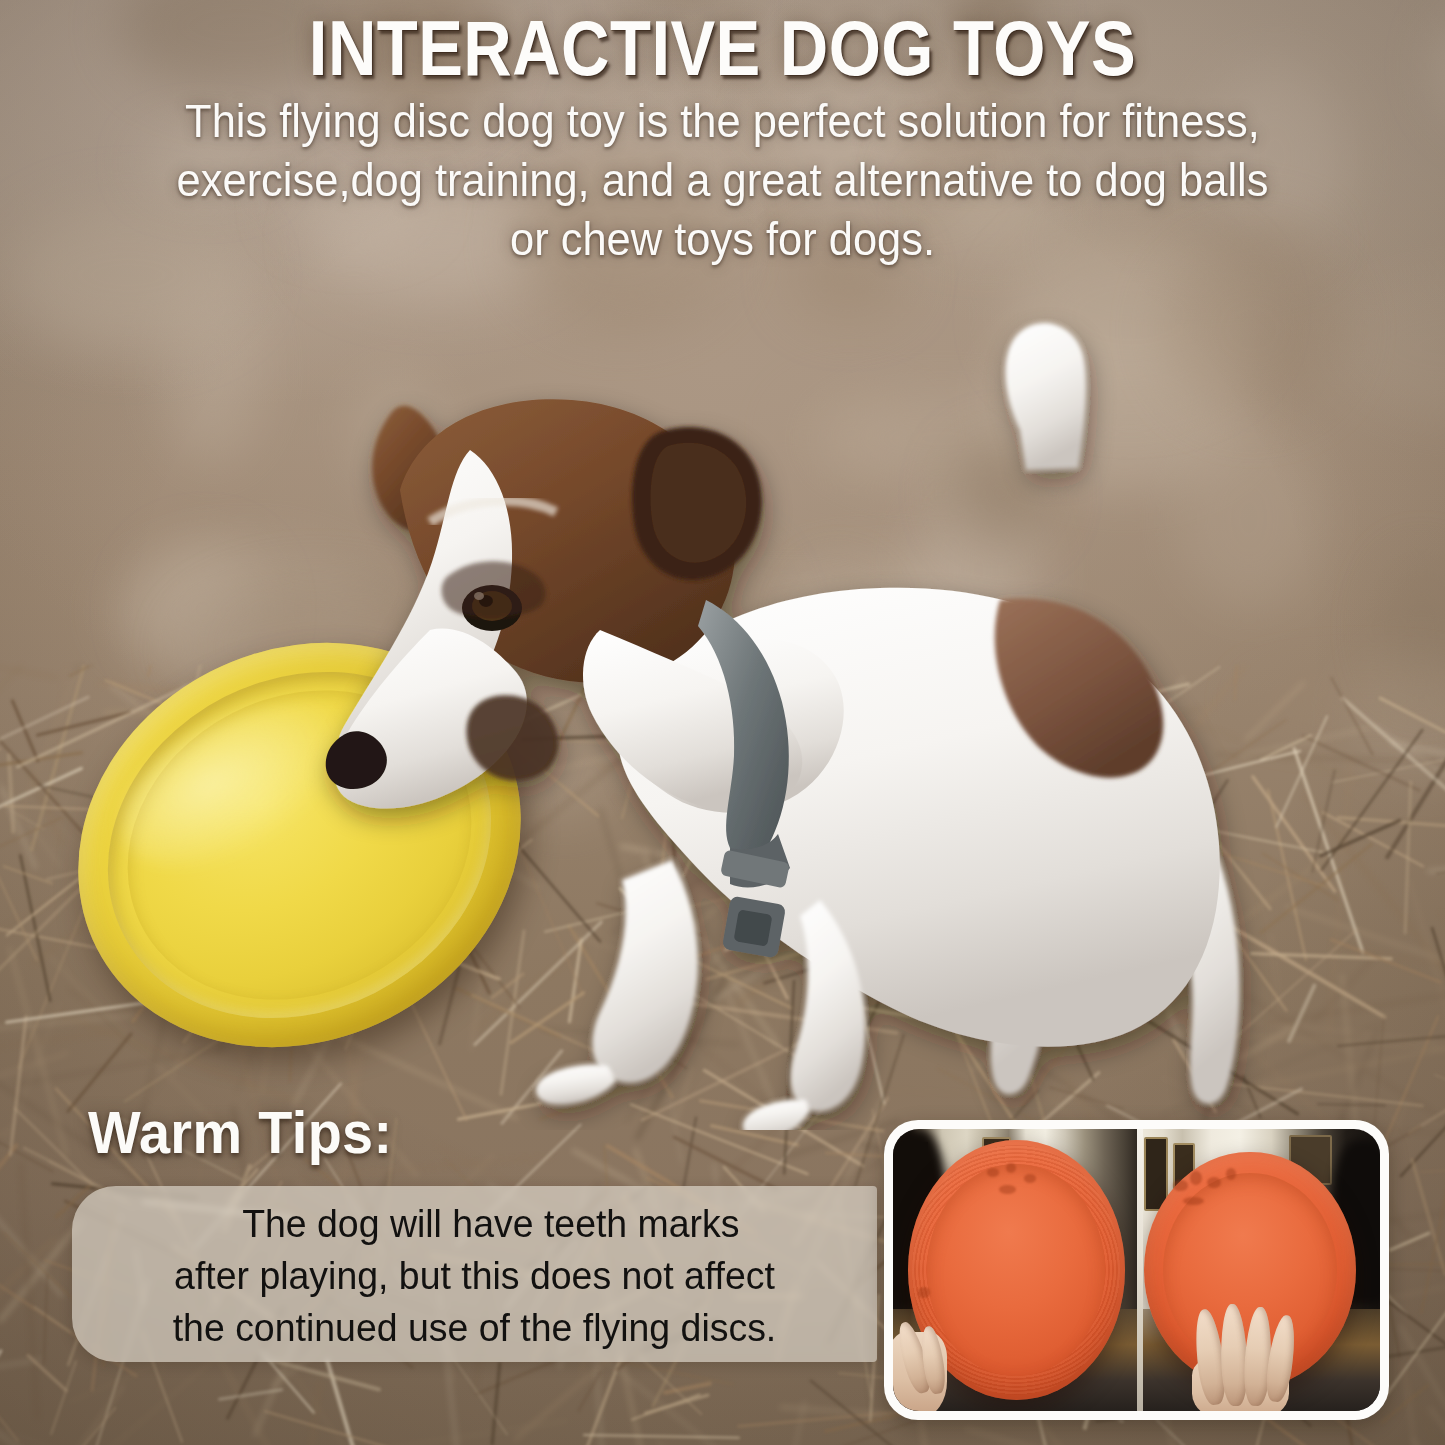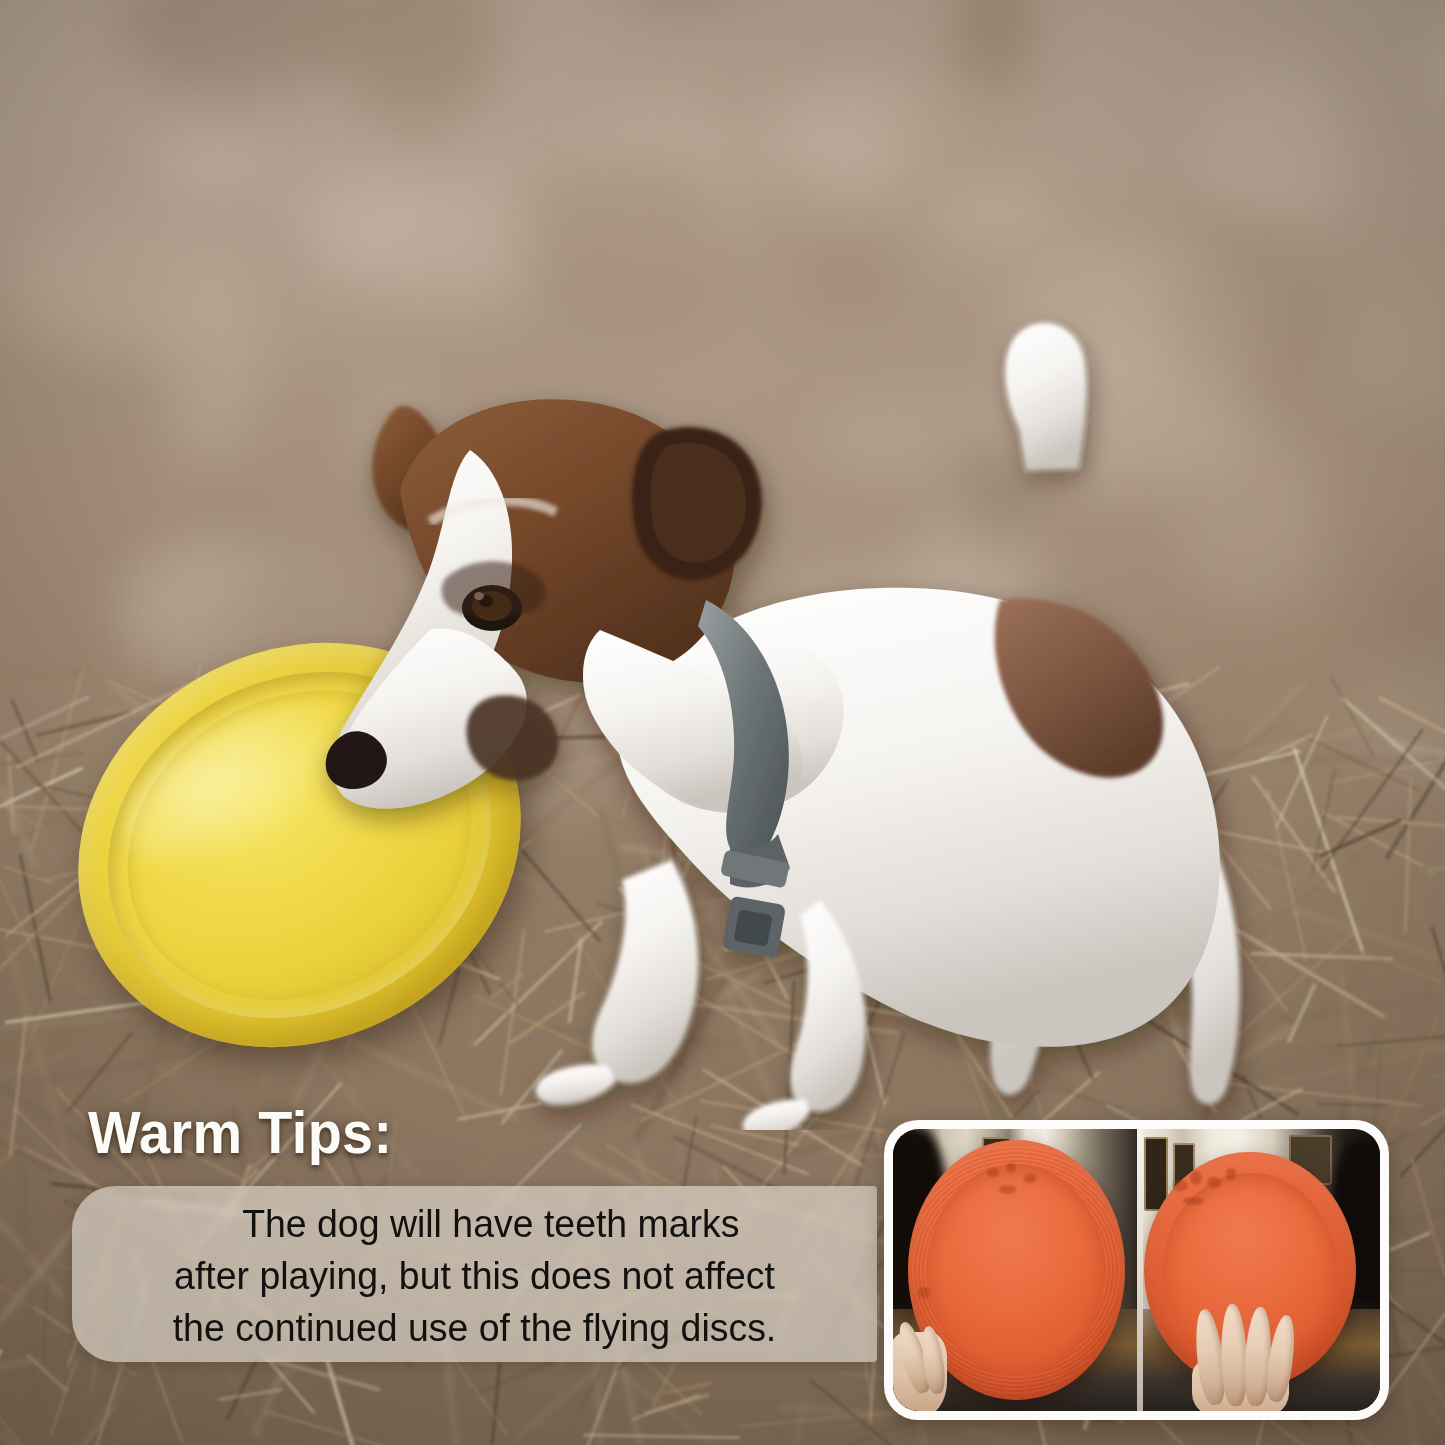--- a/index.html
+++ b/index.html
@@ -945,20 +945,28 @@
 
         <path d="M706 300 C742 318 770 356 782 402 C794 450 790 500 772 538 C762 560 740 566 730 548 C720 528 732 494 734 456 C736 408 724 356 698 326 Z" fill="url(#collarG)"></path>
         <path d="M730 548 C746 552 768 548 778 534 L790 568 C776 586 748 592 730 584 Z" fill="#5c6265"></path>
         <rect x="722" y="556" width="66" height="26" rx="6" fill="#717779" transform="rotate(12 755 569)"></rect>
         <rect x="726" y="600" width="56" height="54" rx="8" fill="#5d6366" transform="rotate(10 754 627)"></rect>
         <rect x="736" y="612" width="34" height="32" rx="5" fill="#42484b" transform="rotate(10 753 628)"></rect>
       </g>
     </svg>
   </div>
 
+  <div class="header">
+    <h1 class="title">INTERACTIVE DOG TOYS</h1>
+    <div class="subtitle">
+      <span class="ln">This flying disc dog toy is the perfect solution for fitness,</span>
+      <span class="ln">exercise,dog training, and a great alternative to dog balls</span>
+      <span class="ln">or chew toys for dogs.</span>
+    </div>
+  </div>
 
   <div class="tips-heading">Warm Tips:</div>
   <div class="tips-box"></div>
   <div class="tips-text">
     <span class="ln first">The dog will have teeth marks</span>
     <span class="ln">after playing, but this does not affect</span>
     <span class="ln">the continued use of the flying discs.</span>
   </div>
 
   <div class="inset">

